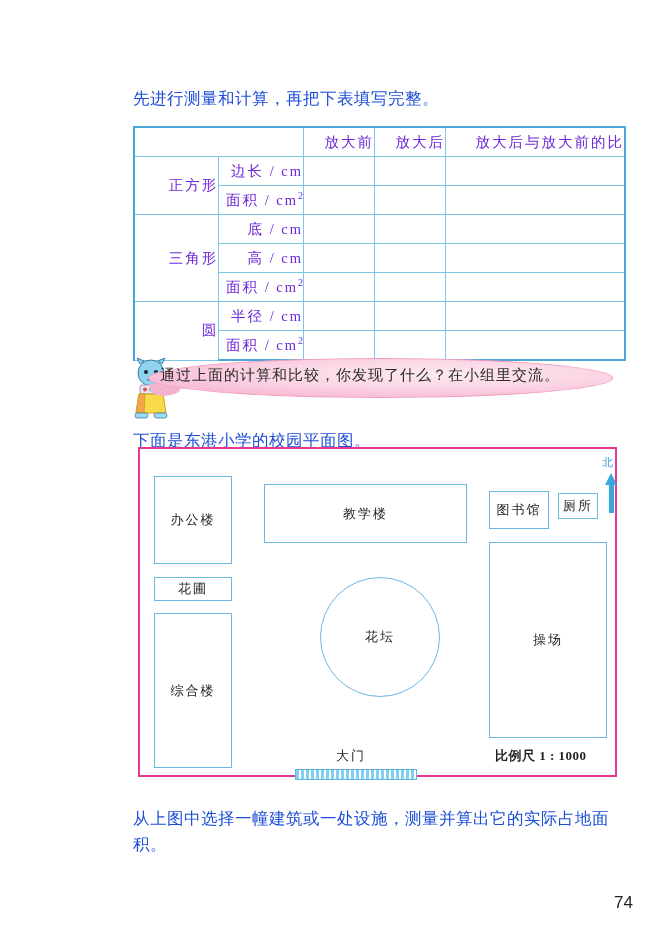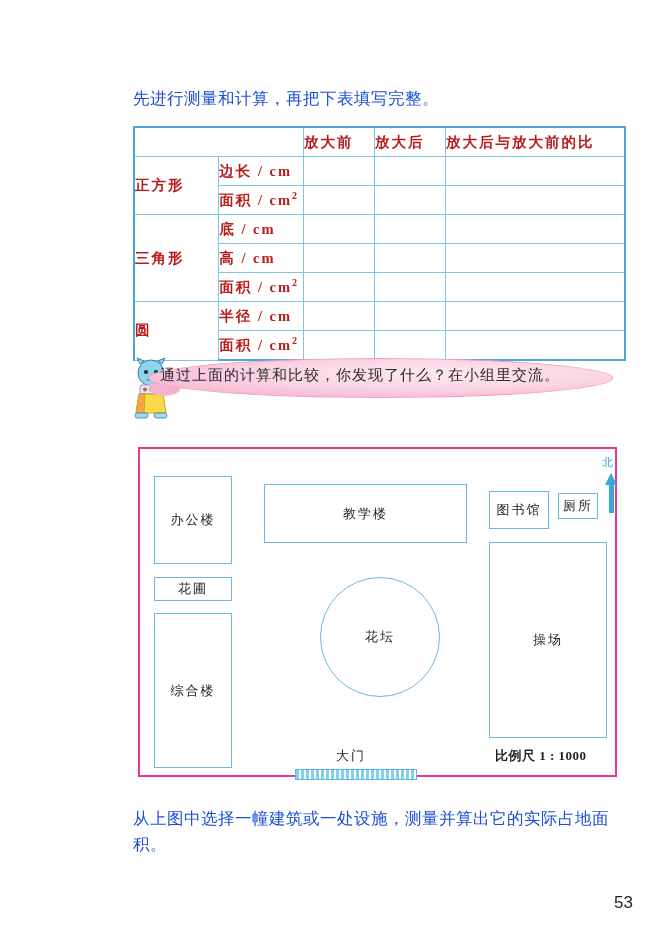--- a/index.html
+++ b/index.html
@@ -42,27 +42,26 @@
     width: 486px;
   }
   table.measure-table {
     border-collapse: collapse;
     width: 486px;
     table-layout: fixed;
   }
   table.measure-table td {
     border: 1px solid #7ec5e8;
     height: 28px;
-    text-align: left;
+    text-align: right;
     vertical-align: middle;
     font-size: 14.5px;
     letter-spacing: 2px;
-    color: #b91c1c;
+    color: #6d28d9;
     padding: 0;
-    font-weight: bold;
   }
   table.measure-table .outer-top    { border-top: 2px solid #4aa8d8; }
   table.measure-table .outer-left   { border-left: 2px solid #4aa8d8; }
   table.measure-table .outer-right  { border-right: 2px solid #4aa8d8; }
   table.measure-table .outer-bottom { border-bottom: 2px solid #4aa8d8; }
 
   td.group-cell {
     letter-spacing: 3px;
   }
   td.item-cell {
@@ -312,20 +311,21 @@
       <path d="M8 37 L14 37 L13 56 L5 56 Z" fill="#f4a74a" stroke="#c9a318" stroke-width="0.8"></path>
       <rect x="4" y="56" width="13" height="5" rx="2.5" fill="#9fd9f2" stroke="#3b7fa8" stroke-width="0.8"></rect>
       <rect x="23" y="56" width="13" height="5" rx="2.5" fill="#9fd9f2" stroke="#3b7fa8" stroke-width="0.8"></rect>
     </svg>
   </div>
 
   <div class="bubble-tail"></div>
   <div class="bubble"></div>
   <div class="bubble-text">通过上面的计算和比较，你发现了什么？在小组里交流。</div>
 
+  <div class="para" id="map-intro-text">下面是东港小学的校园平面图。</div>
 
   <div class="map">
 
     <div class="bldg" id="bldg-office">办公楼</div>
 
     <div class="bldg" id="bldg-nursery">花圃</div>
 
     <div class="bldg" id="bldg-complex">综合楼</div>
 
     <div class="bldg circle" id="bldg-flowerbed">花坛</div>
@@ -345,15 +345,15 @@
     </div>
 
     <div class="gate-label">大门</div>
     <div class="gate-bar"></div>
 
     <div class="scale-label">比例尺 1 : 1000</div>
   </div>
 
   <div class="para" id="closing-text">从上图中选择一幢建筑或一处设施，测量并算出它的实际占地面积。</div>
 
-  <div class="page-number">53</div>
+  <div class="page-number">74</div>
 
 </div>
 
 </body></html>

